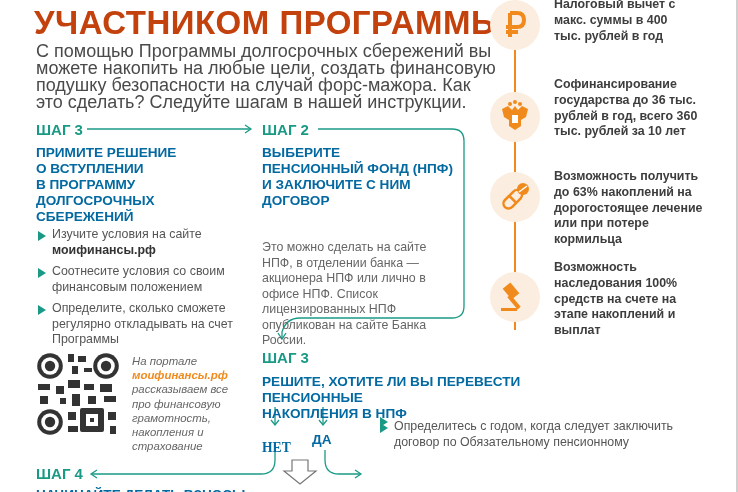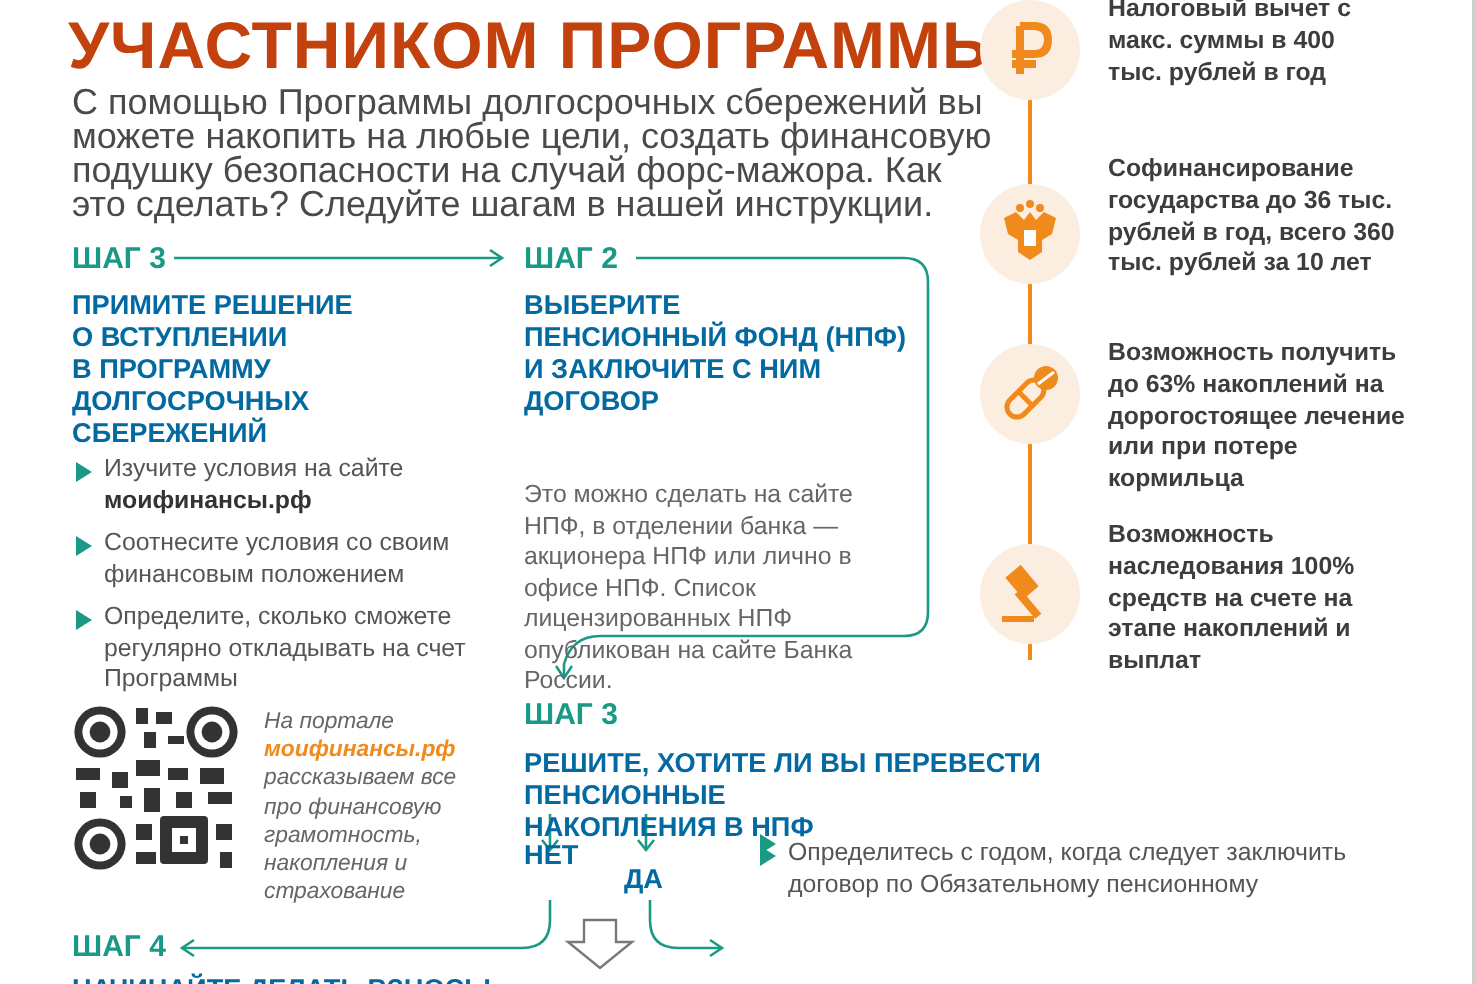--- a/index.html
+++ b/index.html
@@ -130,21 +130,21 @@
   <div>И ЗАКЛЮЧИТЕ С НИМ</div>
   <div>ДОГОВОР</div>
 </div>
 <div class="abs body-text" style="left:262px;top:227px;width:195px;margin-top:13px;">Это можно сделать на сайте НПФ, в отделении банка — акционера НПФ или лично в офисе НПФ. Список лицензированных НПФ опубликован на сайте Банка России.</div>
 
 <div class="abs step-label" style="left:262px;top:349px;">ШАГ 3</div>
 <div class="abs step-title" style="left:262px;top:374px;width:360px;">
   <div>РЕШИТЕ, ХОТИТЕ ЛИ ВЫ ПЕРЕВЕСТИ ПЕНСИОННЫЕ</div>
   <div>НАКОПЛЕНИЯ В НПФ</div>
 </div>
-<div class="abs step-title" style="left:262px;top:420px;">НЕТ</div>
+<div class="abs step-title" style="left:262px;top:440px;font-family:Liberation Serif, serif;">НЕТ</div>
 <div class="abs step-title" style="left:312px;top:432px;">ДА</div>
 <ul class="abs bullets" style="left:378px;top:413px;width:300px;">
   <li><span class="tri"></span></li>
   <li><span class="tri"></span><span>Определитесь с годом, когда следует заключить договор по Обязательному пенсионному</span></li>
 </ul>
 
 <div class="abs step-label" style="left:36px;top:465px;">ШАГ 4</div>
 <div class="abs step-title" style="left:36px;top:487px;white-space:nowrap;">НАЧИНАЙТЕ ДЕЛАТЬ ВЗНОСЫ</div>
 
 <svg class="abs" style="left:514px;top:0;" width="2" height="330">

